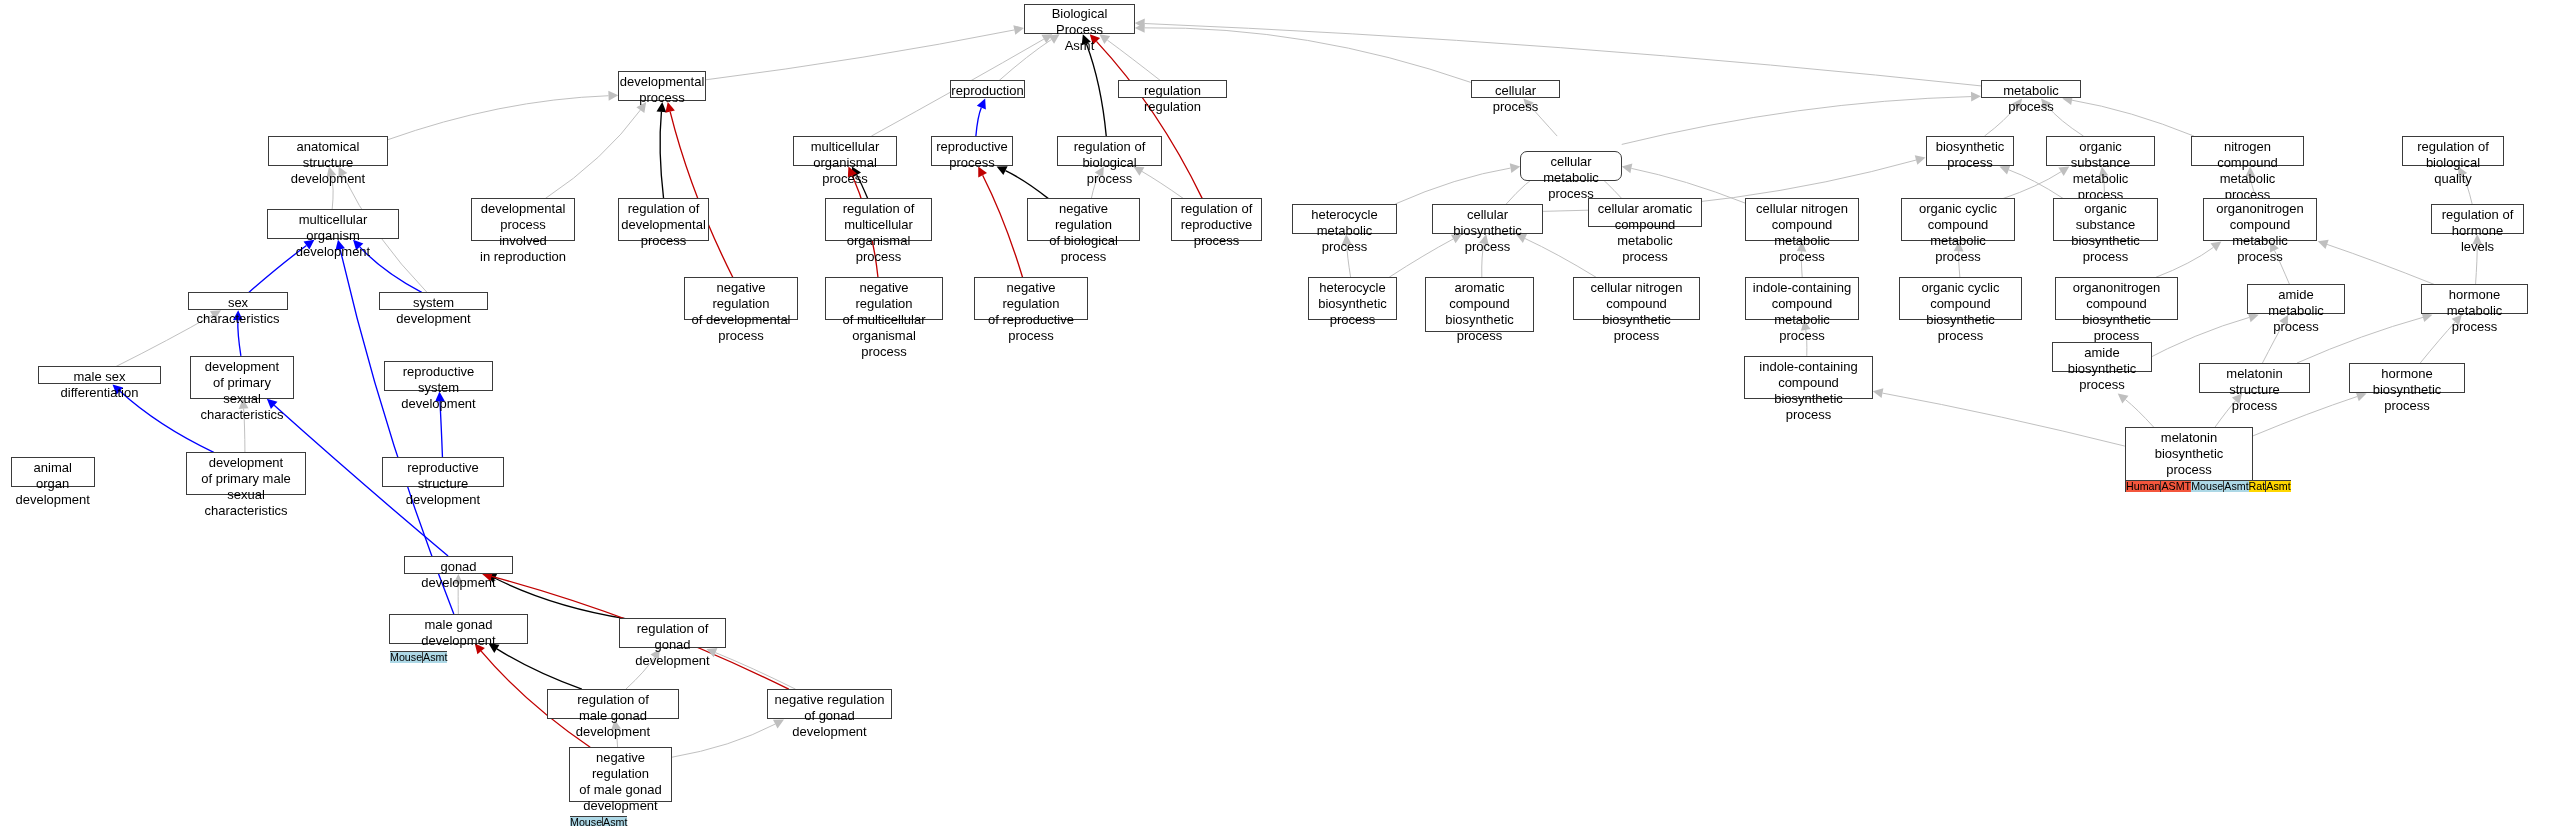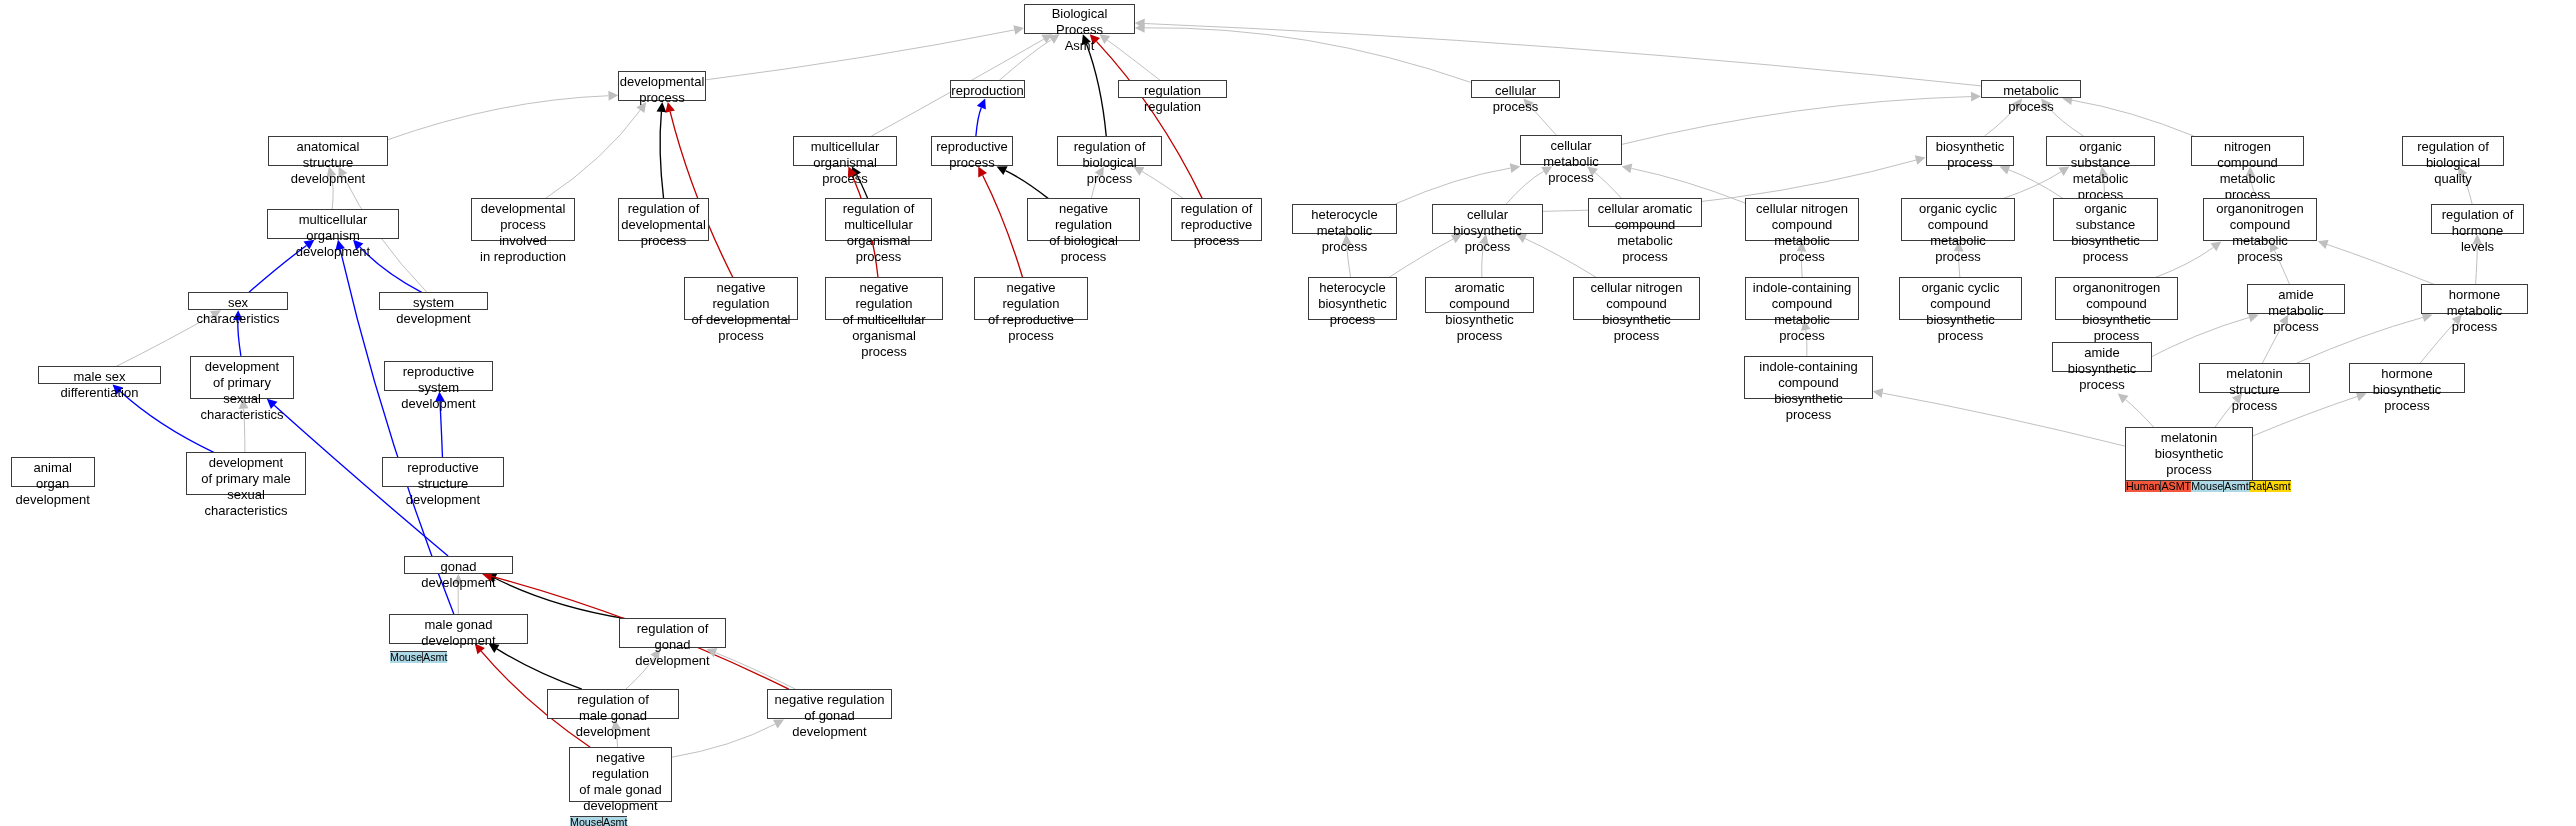--- a/index.html
+++ b/index.html
@@ -200,21 +200,21 @@
 organismal process</div>
       </div>
       <div class="node" style="left: 931px; top: 136px; width: 82px; height: 30px;">
         <div class="title">reproductive
 process</div>
       </div>
       <div class="node" style="left: 1057px; top: 136px; width: 105px; height: 30px;">
         <div class="title">regulation of
 biological process</div>
       </div>
-      <div class="node" style="left: 1520px; top: 135px; width: 102px; height: 30px;">
+      <div class="node" style="left: 1520px; top: 151px; width: 102px; height: 30px; border-radius: 7px;">
         <div class="title">cellular metabolic
 process</div>
       </div>
       <div class="node" style="left: 1926px; top: 136px; width: 88px; height: 30px;">
         <div class="title">biosynthetic
 process</div>
       </div>
       <div class="node" style="left: 2046px; top: 136px; width: 109px; height: 30px;">
         <div class="title">organic substance
 metabolic process</div>
@@ -312,21 +312,21 @@
       <div class="node" style="left: 974px; top: 277px; width: 114px; height: 43px;">
         <div class="title">negative regulation
 of reproductive
 process</div>
       </div>
       <div class="node" style="left: 1308px; top: 277px; width: 89px; height: 43px;">
         <div class="title">heterocycle
 biosynthetic
 process</div>
       </div>
-      <div class="node" style="left: 1425px; top: 277px; width: 109px; height: 36px;">
+      <div class="node" style="left: 1425px; top: 277px; width: 109px; height: 55px;">
         <div class="title">aromatic compound
 biosynthetic
 process</div>
       </div>
       <div class="node" style="left: 1573px; top: 277px; width: 127px; height: 43px;">
         <div class="title">cellular nitrogen
 compound biosynthetic
 process</div>
       </div>
       <div class="node" style="left: 1745px; top: 277px; width: 114px; height: 43px;">

